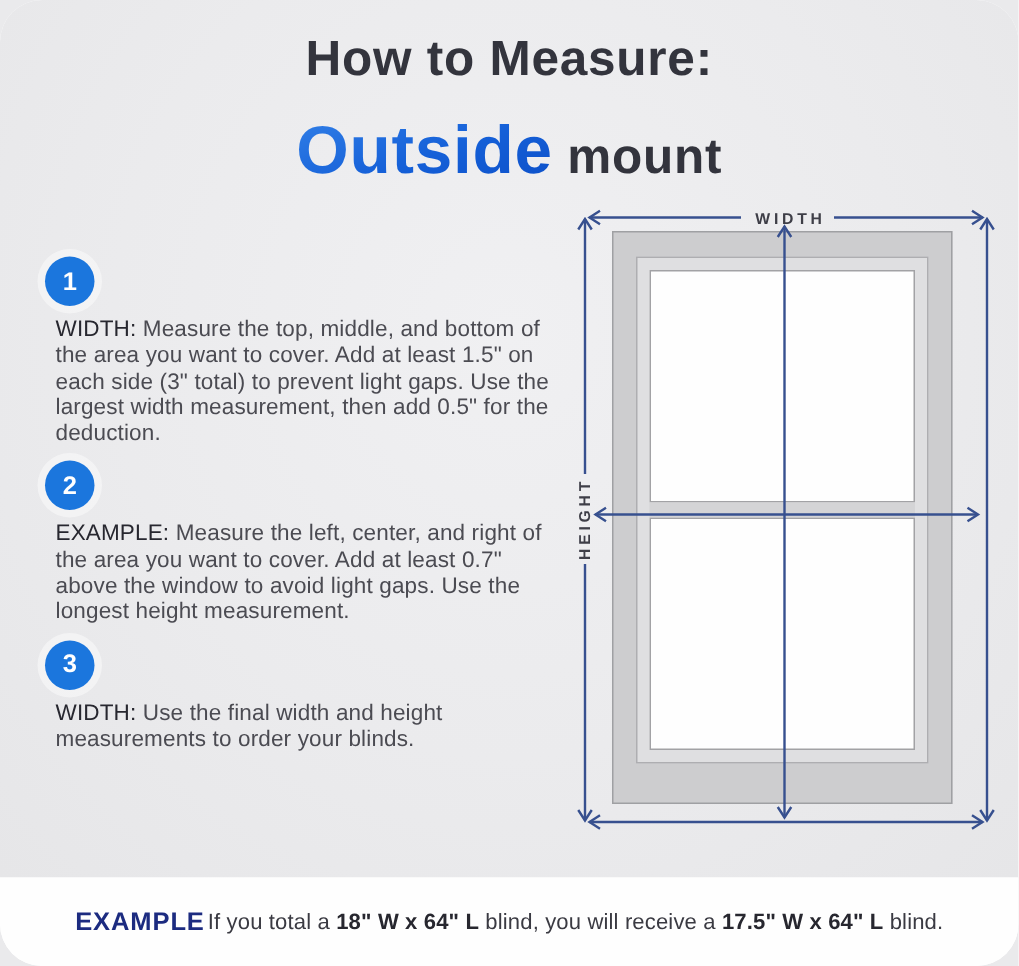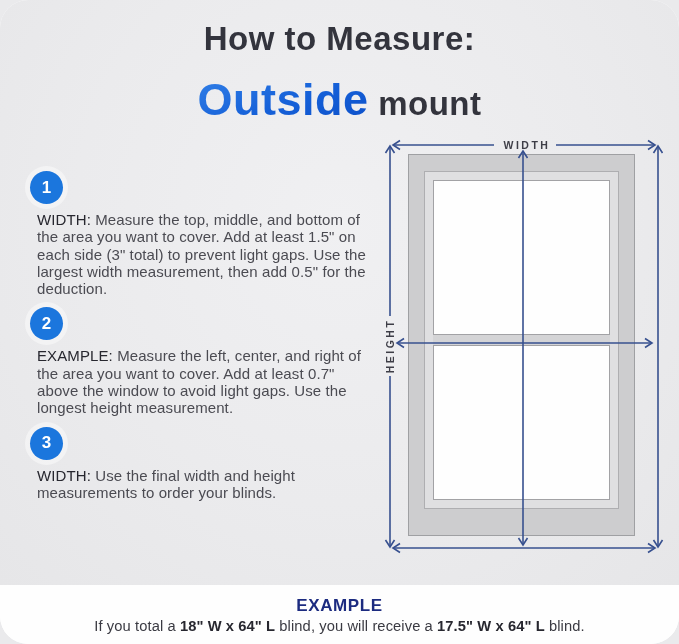--- a/index.html
+++ b/index.html
@@ -63,21 +63,21 @@
   .measure-svg{position:absolute;left:375px;top:125px;width:304px;height:470px;}
   .mline{stroke:#37508f;stroke-width:1.6;fill:none;}
   .mlabel{
     font-family:"Liberation Sans", sans-serif;
     font-size:10.5px;font-weight:700;letter-spacing:2.5px;fill:#3e3e47;
   }
   
   .example-strip{
     position:absolute;left:0;right:0;bottom:0;height:59px;
     background:#fefefe;
-    display:flex;flex-direction:column;align-items:center;justify-content:center;
+    display:flex;flex-direction:row;align-items:center;justify-content:center;
     gap:2px;
   }
   .example-heading{
     font-size:17px;font-weight:700;color:#1c2b80;letter-spacing:.6px;
   }
   .example-text{
     margin:0;font-size:14.7px;color:#3a3a42;letter-spacing:.1px;
   }
   .example-text strong{color:#27272f;font-weight:700;}
 </style>

